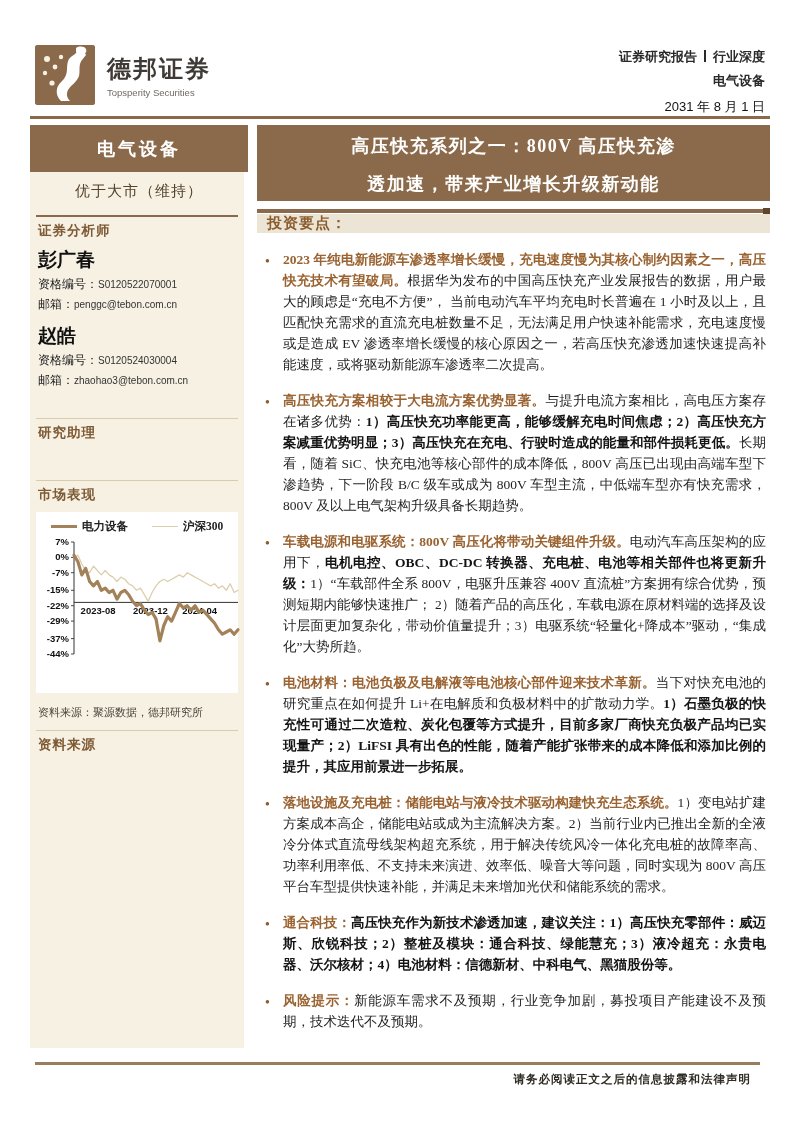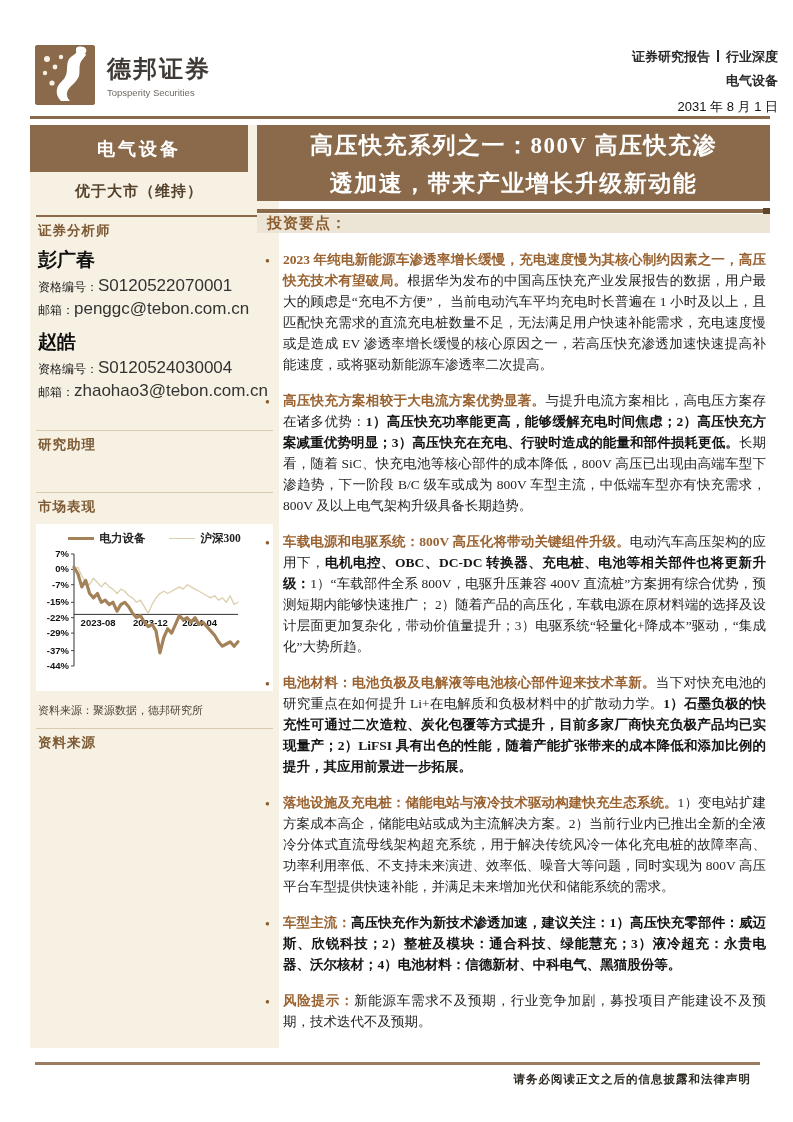--- a/index.html
+++ b/index.html
@@ -4,56 +4,56 @@
 <style>
   * { margin:0; padding:0; box-sizing:border-box; }
   html,body { background:#e8e8e8; }
   .page {
     position:relative; width:793px; height:1122px; margin:0 auto;
     background:#ffffff; overflow:hidden;
     font-family:"Liberation Serif","DejaVu Serif",serif;
     color:#222;
   }
   
-  .header { position:absolute; left:30px; right:15px; top:40px; height:78px;text-decoration:underline; }
+  .header { position:absolute; left:30px; right:28px; top:40px; height:78px;text-decoration:underline; }
   .logo { position:absolute; left:5px; top:5px; display:flex; align-items:center; gap:12px; }
   .logo-mark { width:60px; height:60px; background:#8a6a4a; border-radius:3px; position:relative; overflow:hidden; }
   .logo-mark svg { position:absolute; inset:0; }
   .logo-cn { font-size:24px; font-weight:bold; color:#3f3a35; letter-spacing:2px; font-family:"Liberation Sans","DejaVu Sans",sans-serif; }
   .logo-en { font-size:9.5px; color:#6f6a64; margin-top:2px; font-family:"Liberation Sans","DejaVu Sans",sans-serif; }
   .meta { position:absolute; right:0; top:8px; text-align:right; }
   .meta-line1 { font-size:13px; font-weight:bold; color:#2a2a2a; }
   .meta-line1 .sep { display:inline-block; width:2px; height:12px; background:#2a2a2a; margin:0 7px -1px 7px; }
   .meta-line2 { font-size:13px; font-weight:bold; color:#2a2a2a; margin-top:6px; }
   .meta-date { font-size:13px; color:#111; margin-top:8px; font-family:"Liberation Sans","DejaVu Sans",sans-serif; }
   .header-rule { position:absolute; left:30px; right:23px; top:116px; height:3px; background:#8a6a4a; }
   
   .band { position:absolute; left:30px; top:125px; right:23px; }
   .industry-box { position:absolute; left:0; top:0; width:218px; height:47px; background:#8a6a4a;
     color:#fff; font-size:18px; font-weight:bold; letter-spacing:3px;
     display:flex; align-items:center; justify-content:center; }
   .rating { position:absolute; left:0; top:57px; width:218px; text-align:center;
-    font-size:15px; font-weight:bold; color:#55422b; letter-spacing:1px; }
+    font-size:15px; font-weight:normal; color:#55422b; letter-spacing:1px; }
   .title-box { position:absolute; left:227px; top:0; right:0; height:76px; background:#8a6a4a;
-    color:#ffffff; text-align:center; font-weight:bold; font-size:23px; line-height:38px;
+    color:#ffffff; text-align:center; font-weight:bold; font-size:18px; line-height:38px;
     letter-spacing:1.5px; padding-top:2px; }
   .title-rule { position:absolute; left:227px; right:0; top:84px; height:4px; background:#8a6a4a; }
   .title-rule::after { content:""; position:absolute; right:0; top:-1px; width:7px; height:7px; background:#5e452c; }
   
-  .sidebar { position:absolute; left:30px; top:125px; width:249px; height:923px; background:#f7f1e4; }
+  .sidebar { position:absolute; left:30px; top:125px; width:214px; height:923px; background:#f7f1e4; }
   .sb-inner { position:absolute; left:0; right:0; top:90px; bottom:0; padding:0 6px; }
   .sb-heading { font-size:13.5px; font-weight:bold; color:#7d5a33; padding:5px 2px 4px 2px; letter-spacing:1px; }
   .bt-brown { border-top:2px solid #8a6a4a; }
   .bt-tan { border-top:1px solid #d9cbae; }
   .analyst { padding:1px 2px 4px 2px; }
   .an-name { font-size:19px; font-weight:bold; color:#111; margin:2px 0 3px 0; }
   .an-row { font-size:12px; color:#222; margin-bottom:3px; }
-  .an-row .val { font-family:"Liberation Sans","DejaVu Sans",sans-serif; font-size:17px; color:#333; }
+  .an-row .val { font-family:"Liberation Sans","DejaVu Sans",sans-serif; font-size:10px; color:#333; }
   .sb-gap { height:34px; }
-  .chart-box { background:#ffffff; margin:4px 0 6px 0; padding:4px 2px 2px 2px; }
+  .chart-box { background:#ffffff; margin:4px 0 6px 0; padding:4px 2px 16px 2px; }
   .legend { display:flex; justify-content:center; gap:24px; padding:3px 0 1px 0; }
   .legend-item { display:flex; align-items:center; gap:5px; font-size:11.5px; font-weight:bold; color:#222; }
   .legend-swatch { display:inline-block; width:26px; }
   .ytick { font:bold 9.5px "Liberation Sans","DejaVu Sans",sans-serif; fill:#111; }
   .xtick { font:bold 9.5px "Liberation Sans","DejaVu Sans",sans-serif; fill:#111; }
   .source-note { font-size:11px; color:#4a4438; padding:6px 2px 10px 2px; }
   
   .main { position:absolute; left:257px; top:214px; width:513px; }
   .kp-band { background:#ece5d6; height:19px; display:flex; align-items:center; padding-left:10px; }
   .kp-title { font-size:15px; font-weight:bold; color:#8a5c2e; letter-spacing:1px; }
@@ -176,21 +176,21 @@
   <div class="main">
     <div class="kp-band">
       <span class="kp-title">投资要点：</span>
     </div>
     <ul class="bullets" id="bullets">
         <li><span class="seg-bn">2023 年纯电新能源车渗透率增长缓慢，充电速度慢为其核心制约因素之一，高压快充技术有望破局。</span><span class="seg-n">根据华为发布的中国高压快充产业发展报告的数据，用户最大的顾虑是“充电不方便”， 当前电动汽车平均充电时长普遍在 1 小时及以上，且匹配快充需求的直流充电桩数量不足，无法满足用户快速补能需求，充电速度慢或是造成 EV 渗透率增长缓慢的核心原因之一，若高压快充渗透加速快速提高补能速度，或将驱动新能源车渗透率二次提高。</span></li>
         <li><span class="seg-bn">高压快充方案相较于大电流方案优势显著。</span><span class="seg-n">与提升电流方案相比，高电压方案存在诸多优势：</span><span class="seg-bk">1）高压快充功率能更高，能够缓解充电时间焦虑；2）高压快充方案减重优势明显；3）高压快充在充电、行驶时造成的能量和部件损耗更低。</span><span class="seg-n">长期看，随着 SiC、快充电池等核心部件的成本降低，800V 高压已出现由高端车型下渗趋势，下一阶段 B/C 级车或成为 800V 车型主流，中低端车型亦有快充需求，800V 及以上电气架构升级具备长期趋势。</span></li>
         <li><span class="seg-bn">车载电源和电驱系统：800V 高压化将带动关键组件升级。</span><span class="seg-n">电动汽车高压架构的应用下，</span><span class="seg-bk">电机电控、OBC、DC-DC 转换器、充电桩、电池等相关部件也将更新升级：</span><span class="seg-n">1）“车载部件全系 800V，电驱升压兼容 400V 直流桩”方案拥有综合优势，预测短期内能够快速推广； 2）随着产品的高压化，车载电源在原材料端的选择及设计层面更加复杂化，带动价值量提升；3）电驱系统“轻量化+降成本”驱动，“集成化”大势所趋。</span></li>
         <li><span class="seg-bn">电池材料：电池负极及电解液等电池核心部件迎来技术革新。</span><span class="seg-n">当下对快充电池的研究重点在如何提升 Li+在电解质和负极材料中的扩散动力学。</span><span class="seg-bk">1）石墨负极的快充性可通过二次造粒、炭化包覆等方式提升，目前多家厂商快充负极产品均已实现量产；2）LiFSI 具有出色的性能，随着产能扩张带来的成本降低和添加比例的提升，其应用前景进一步拓展。</span></li>
         <li><span class="seg-bn">落地设施及充电桩：储能电站与液冷技术驱动构建快充生态系统。</span><span class="seg-n">1）变电站扩建方案成本高企，储能电站或成为主流解决方案。2）当前行业内已推出全新的全液冷分体式直流母线架构超充系统，用于解决传统风冷一体化充电桩的故障率高、功率利用率低、不支持未来演进、效率低、噪音大等问题，同时实现为 800V 高压平台车型提供快速补能，并满足未来增加光伏和储能系统的需求。</span></li>
-        <li><span class="seg-bn">车型主流：</span><span class="seg-bk">高压快充作为新技术渗透加速，建议关注：1）高压快充零部件：威迈斯、欣锐科技；2）整桩及模块：通合科技、绿能慧充；3）液冷超充：永贵电器、沃尔核材；4）电池材料：信德新材、中科电气、黑猫股份等。</span></li>
+        <li><span class="seg-bn">通合科技：</span><span class="seg-bk">高压快充作为新技术渗透加速，建议关注：1）高压快充零部件：威迈斯、欣锐科技；2）整桩及模块：通合科技、绿能慧充；3）液冷超充：永贵电器、沃尔核材；4）电池材料：信德新材、中科电气、黑猫股份等。</span></li>
         <li><span class="seg-bn">风险提示：</span><span class="seg-n">新能源车需求不及预期，行业竞争加剧，募投项目产能建设不及预期，技术迭代不及预期。</span></li>
       </ul>
   </div>
 
   <div class="footer-rule"></div>
   <div class="footer-text">请务必阅读正文之后的信息披露和法律声明</div>
 
 </div>
 
 </body></html>

